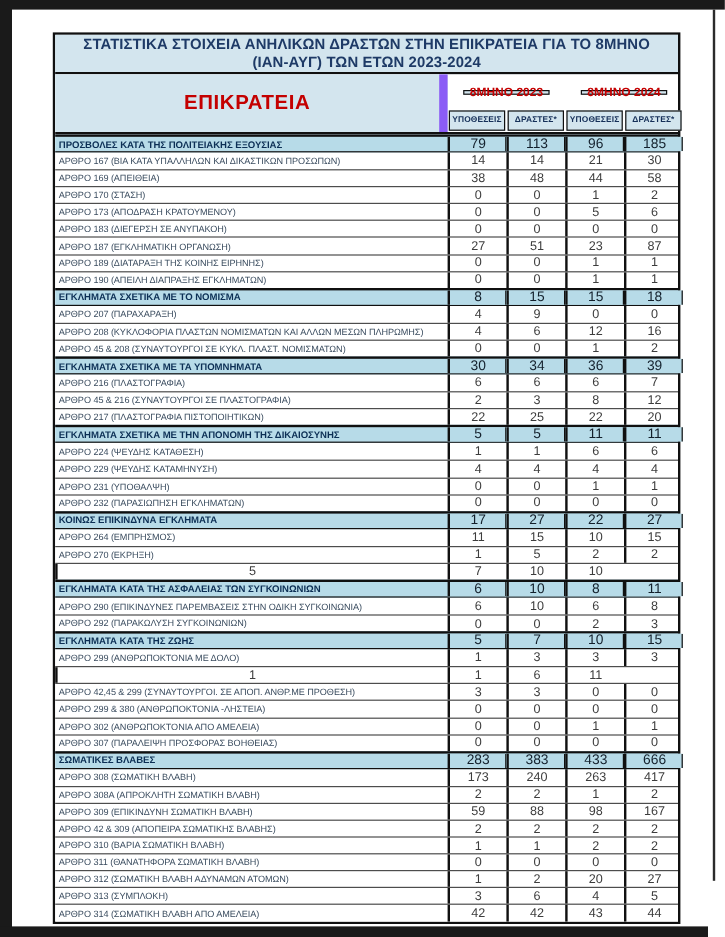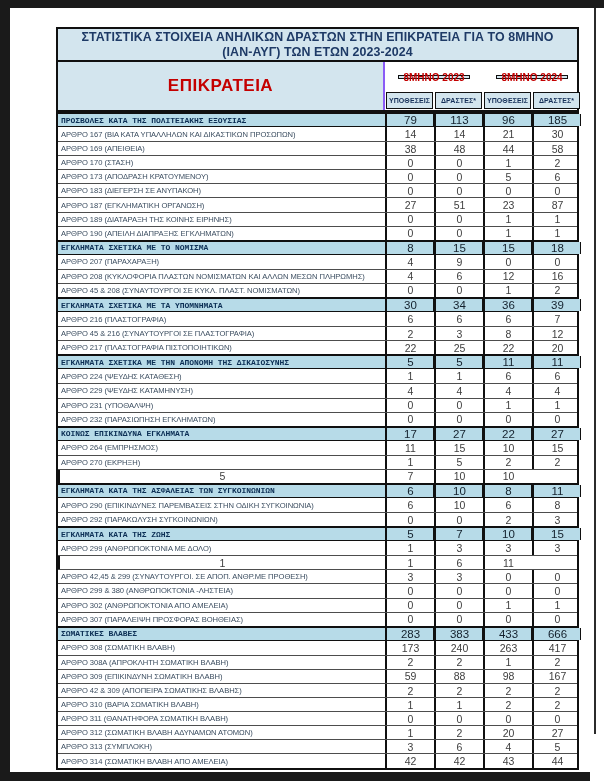--- a/index.html
+++ b/index.html
@@ -10,21 +10,21 @@
   }
   
   .edge { position:absolute; background:#1a1a1a; }
   .edge-top    { left:0; top:0; width:604px; height:8px; }
   .edge-left   { left:0; top:0; width:10px; height:781px; }
   .edge-bottom { left:0; top:772px; width:590px; height:9px; }
   .edge-right  { left:594px; top:8px; width:2px; height:726px; background:#2b2b2b; }
 
   
   .doc-table {
-    position:absolute; left:56px; top:27px; width:523px;
+    position:absolute; left:44px; top:27px; width:523px;
     border:2px solid #101010; background:#ffffff;
   }
   * { box-sizing:border-box; }
 
   .title-box {
     height:33px; background:#d3e5ee; border-bottom:2px solid #101010;
     color:#1e3a66; font-weight:bold; font-size:12.4px; line-height:15px;
     text-align:center; display:flex; flex-direction:column; justify-content:center;
     letter-spacing:0.1px;
   }
@@ -32,21 +32,21 @@
   .head {
     display:grid;
     grid-template-columns:327px 49px 49px 49px 49px;
     grid-template-rows:30px 18px;
     background:#ffffff; border-bottom:2px solid #101010;
   }
   .cell-region {
     grid-row:1 / 3; grid-column:1; background:#d3e5ee;
     color:#c40000; font-weight:bold; font-size:17px; letter-spacing:0.5px;
     display:flex; align-items:center; justify-content:center;
-    border-right:2px solid #8b5cf6;
+    border-right:7px solid #8b5cf6;
   }
   .cell-period {
     grid-row:1; display:flex; align-items:center; justify-content:center;
     background:#d3e5ee; border:1.5px solid #101010; margin:13px;
     color:#c40000; font-weight:bold; font-size:10px;
   }
   .cell-period.p23 { grid-column:2 / 4; }
   .cell-period.p24 { grid-column:4 / 6; }
   .cell-sub {
     grid-row:2; display:flex; align-items:center; justify-content:center;
@@ -61,21 +61,21 @@
   }
   .row:first-child { border-top:none; }
   .row.section { background:#b7dbe8; border-top:2px solid #101010; border-bottom:1.5px solid #101010; height:15px; }
   .row.section + .row { border-top:none; }
 
   .label-cell {
     display:flex; align-items:center; padding-left:3px;
     font-size:7.6px; color:#3a4c5f; white-space:nowrap; overflow:hidden;
     letter-spacing:-0.05px;
   }
-  .section .label-cell { font-weight:bold; color:#0c2f55; font-size:8px;font-family:Liberation Mono, monospace; }
+  .section .label-cell { font-weight:bold; color:#0c2f55; font-size:8px; }
 
   .val-cell {
     display:flex; align-items:center; justify-content:center;
     border-left:2px solid #101010;
     font-size:10.5px; color:#3d3d3d;
   }
   .section .val-cell {
     font-weight:normal; color:#13202c; font-size:11.5px;
     border-left:2px solid #101010;
     background:#b7dbe8; box-shadow: inset -1px 0 0 #101010;

